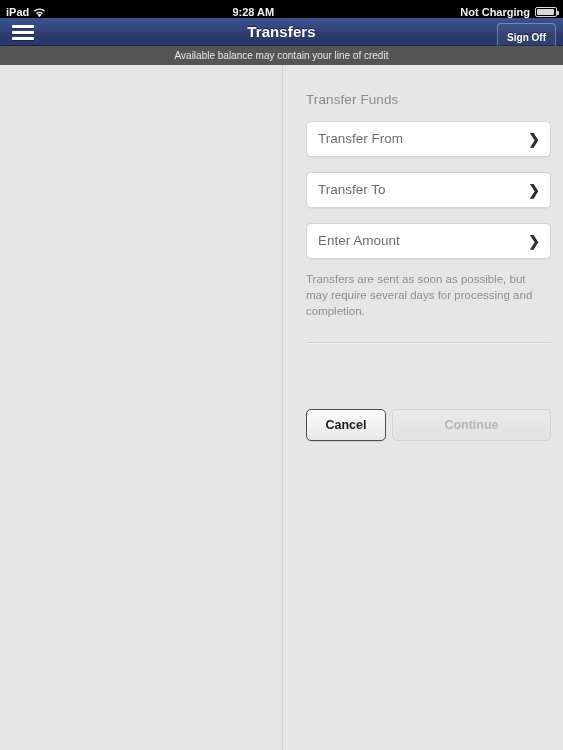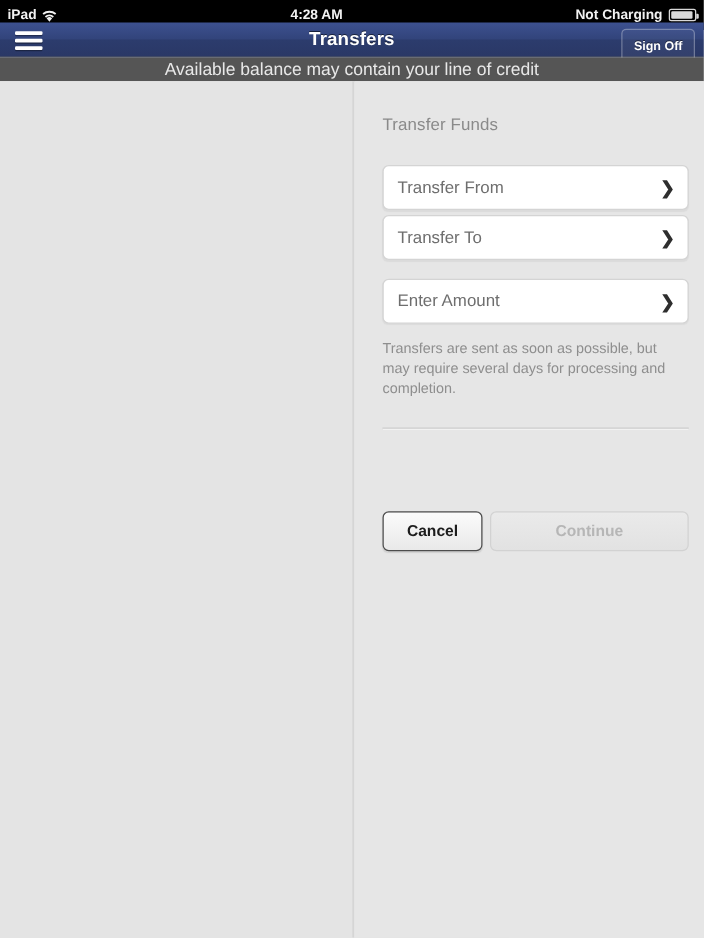--- a/index.html
+++ b/index.html
@@ -151,21 +151,21 @@
   }
 
   
   .subheader {
     position: absolute;
     top: 46px; left: 0;
     width: 563px;
     height: 19px;
     background: #555555;
     color: #e8e8e8;
-    font-size: 14px;
+    font-size: 10px;
     line-height: 19px;
     text-align: center;
     box-sizing: border-box;
   }
 
   
   .content {
     position: absolute;
     top: 65px; left: 0;
     width: 563px;
@@ -224,21 +224,21 @@
   .field-row .chev {
     position: absolute;
     right: 10px;
     top: 0;
     height: 34px;
     line-height: 34px;
     font-size: 14px;
     font-weight: bold;
     color: #2e2e2e;
   }
-  #row-from { top: 67px; padding-left: 48px; }
+  #row-from { top: 56px; padding-left: 48px; }
   #row-to   { top: 107px; }
   #row-amt  { top: 158px; }
 
   .note {
     position: absolute;
     left: 22px;
     top: 206px;
     width: 240px;
     font-size: 11.5px;
     line-height: 16px;
@@ -296,21 +296,21 @@
     <div class="sb-left">
       <span>iPad</span>
       <span class="wifi-icon">
         <svg width="13" height="10" viewBox="0 0 13 10">
           <path d="M6.5 9.3 L4.3 6.6 a3.4 3.4 0 0 1 4.4 0 Z" fill="#f2f2f2"></path>
           <path d="M2.9 5.0 a5.6 5.6 0 0 1 7.2 0 l-0.95 1.15 a4.1 4.1 0 0 0 -5.3 0 Z" fill="#f2f2f2"></path>
           <path d="M1.0 2.6 a8.6 8.6 0 0 1 11.0 0 l-0.95 1.15 a7.1 7.1 0 0 0 -9.1 0 Z" fill="#f2f2f2"></path>
         </svg>
       </span>
     </div>
-    <div class="sb-center">4:28 AM</div>
+    <div class="sb-center">9:28 AM</div>
     <div class="sb-right">
       <span>Not Charging</span>
       <span class="battery-icon">
           <span class="fill"></span>
         </span>
     </div>
   </div>
 
   <div class="navbar">
     <div class="menu-button">

